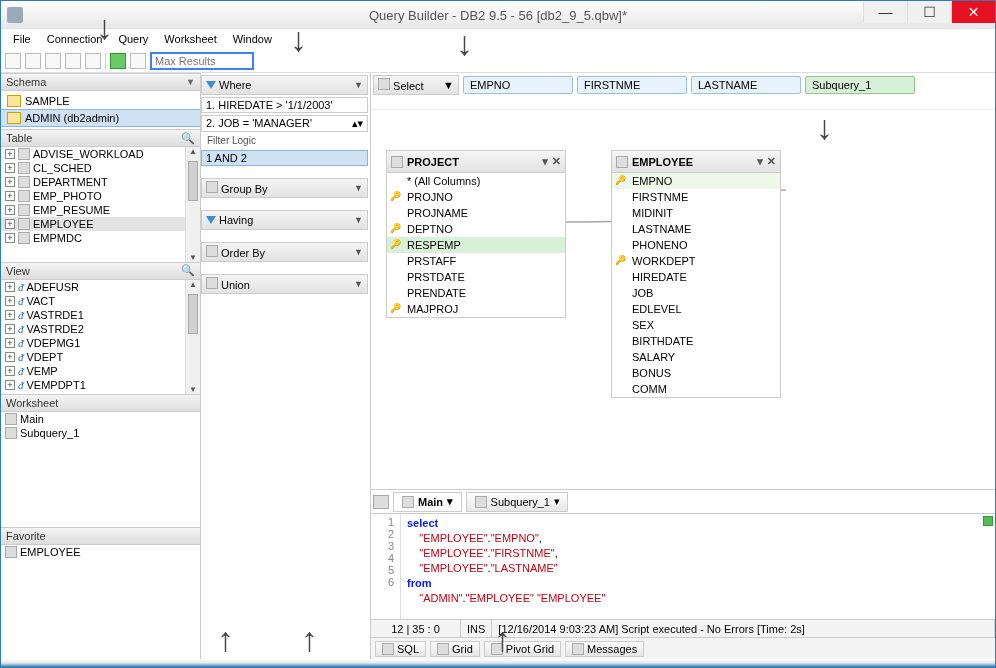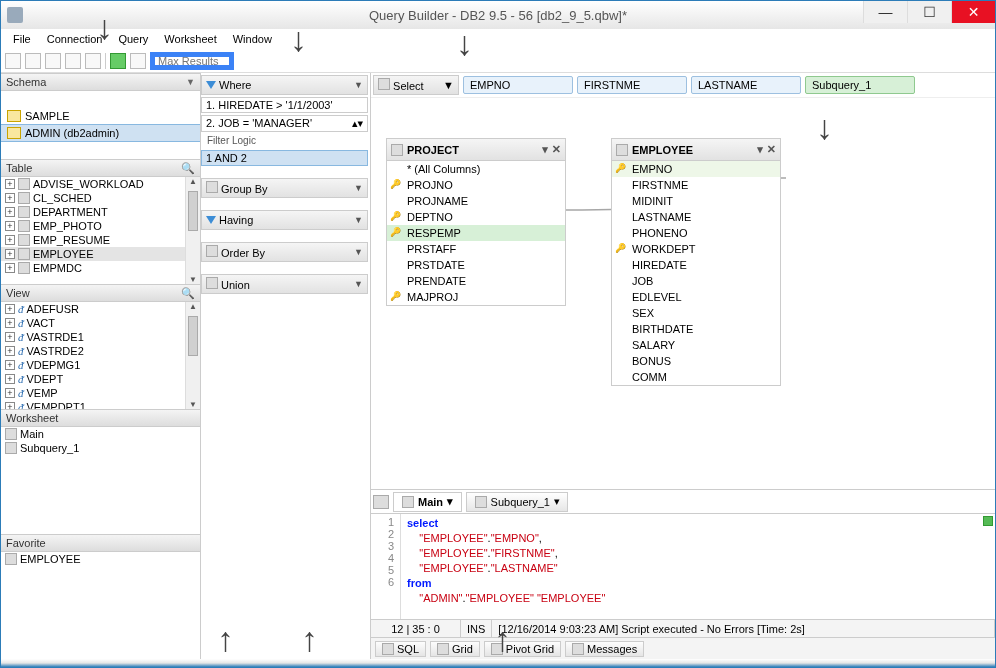--- a/index.html
+++ b/index.html
@@ -8,26 +8,26 @@
 .titlebar { height: 28px; background: linear-gradient(#fff,#E6E6E6); display:flex; align-items:center; position:relative; color:#555; }
 .titlebar .appicon { width:16px; height:16px; margin:0 6px; background:#9AB; border-radius:2px; }
 .titlebar .title { position:absolute; left:50%; transform:translateX(-50%); font-size:13px; }
 .titlebar .btns { position:absolute; right:0; top:0; display:flex; }
 .titlebar .b { width:44px; height:22px; display:flex; align-items:center; justify-content:center; font-size:14px; color:#333; background:#F0F0F0; border-left:1px solid #ddd; }
 .titlebar .b.close { background:#E81123; color:#fff; }
 .menubar { height:20px; display:flex; align-items:center; padding:0 4px; gap:0; }
 .menubar span { padding:2px 8px; }
 .toolbar { height:24px; display:flex; align-items:center; padding:0 4px; gap:4px; border-bottom:1px solid #ddd; }
 .tbtn { width:16px; height:16px; display:inline-block; border:1px solid #bbb; background:#f8f8f8; }
-.toolbar input { height:18px; width:84px; border:5px solid #3b82f6; padding:0 3px; color:#888; }
+.toolbar input { height:18px; width:104px; border:2px solid #3b82f6; padding:0 3px; color:#888; }
 .content { flex:1; display:flex; min-height:0; }
 .left { width:200px; border-right:1px solid #ccc; display:flex; flex-direction:column; background:#fff; }
 .sect-h { height:18px; background:linear-gradient(#F4F4F4,#DDD); border-top:1px solid #ccc; border-bottom:1px solid #ccc; padding:0 5px; display:flex; align-items:center; justify-content:space-between; font-weight:normal; color:#333; }
 .sect-h .chev { color:#666; font-size:9px; }
-.schemas { padding:17px 0; }
+.schemas { padding:2px 0; }
 .schemas .row { padding:2px 6px; display:flex; align-items:center; gap:4px; }
 .schemas .row.sel { background:#CFE1F2; border-top:1px solid #88B8E0; border-bottom:1px solid #88B8E0; }
 .ico { width:14px; height:12px; display:inline-block; background:#F9E79F; border:1px solid #C9A400; }
 .tree { flex:1; overflow:auto; position:relative; }
 .tree .row { display:flex; align-items:center; padding:1px 4px; gap:3px; }
 .tree .exp { width:10px; height:10px; border:1px solid #888; text-align:center; line-height:8px; font-size:9px; color:#333; background:#fff; }
 .tree .row.sel { background:#E4E4E4; }
 .scroll { position:absolute; right:0; top:0; bottom:0; width:15px; background:#F0F0F0; border-left:1px solid #ddd; }
 .scroll::before { content:"▲"; position:absolute; top:0; left:3px; font-size:8px; color:#555; }
 .scroll::after { content:"▼"; position:absolute; bottom:0; left:3px; font-size:8px; color:#555; }
@@ -37,21 +37,21 @@
 .clause-h { height:20px; background:linear-gradient(#F5F5F5,#E2E2E2); border:1px solid #ccc; display:flex; align-items:center; padding:0 4px; gap:4px; justify-content:space-between; }
 .clause-h .chev { color:#555; font-size:9px; }
 .clause .item { border:1px solid #ccc; background:#fff; padding:1px 4px; margin-top:2px; display:flex; }
 .clause .note { color:#555; padding:3px 6px; font-size:10px; }
 .clause .logic { background:#CFE1F2; border:1px solid #88B8E0; padding:1px 4px; margin-top:1px; }
 .right { flex:1; display:flex; flex-direction:column; min-width:0; }
 .select-row { height:20px; display:flex; align-items:center; margin:2px; gap:4px; }
 .sel-h { height:20px; background:linear-gradient(#F5F5F5,#E2E2E2); border:1px solid #ccc; display:flex; align-items:center; padding:0 4px; gap:4px; min-width:86px; justify-content:space-between; }
 .pill { height:18px; border:1px solid #9DC0E0; background:#E8F2FB; padding:0 6px; display:flex; align-items:center; border-radius:2px; min-width:110px; }
 .pill.green { background:#D7F0D7; border-color:#8FC98F; }
-.canvas { flex:1; position:relative; background:#fff; border-top:1px solid #eee; }
+.canvas { flex:1; position:relative; background:#fff; border-top:1px solid #eee;margin-top:12px; }
 .tbox { position:absolute; border:1px solid #ccc; background:#fff; width:180px; }
 .tbox .th { height:22px; background:linear-gradient(#F5F5F5,#E2E2E2); border-bottom:1px solid #ccc; display:flex; align-items:center; padding:0 4px; font-weight:bold; gap:4px; }
 .tbox .th .r { margin-left:auto; display:flex; gap:4px; color:#555; }
 .tbox .col { padding:2px 8px 2px 20px; position:relative; }
 .tbox .col.key::before { content:"🔑"; position:absolute; left:3px; font-size:9px; }
 .tbox .col.sel { background:#D7F0D7; }
 .tbox .col.hi { background:#EEF7E8; }
 .join { position:absolute; left:372px; top:103px; width:24px; height:18px; border:1px solid #6AA6D9; border-radius:3px; background:#CFE4F3; display:flex; align-items:center; justify-content:center; font-size:10px; color:#2B6CB0; }
 svg.connect { position:absolute; left:0; top:0; width:100%; height:100%; pointer-events:none; }
 .btm { border-top:1px solid #ccc; display:flex; flex-direction:column; height:170px; }

